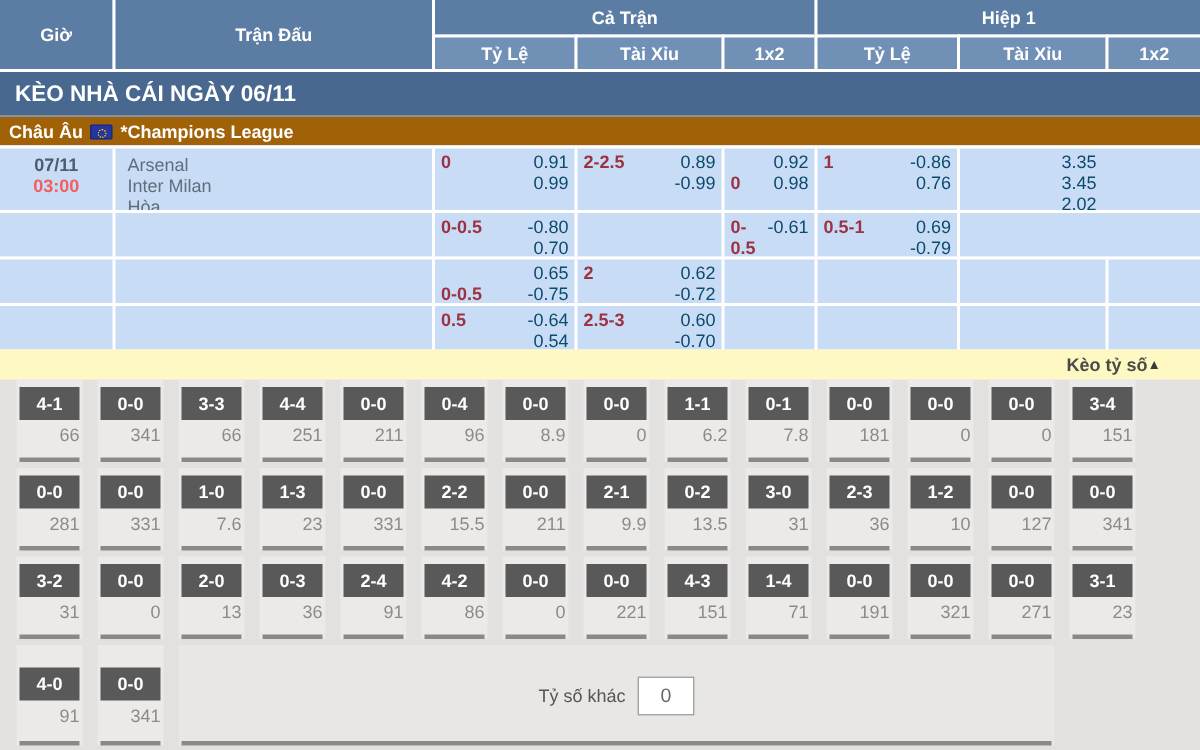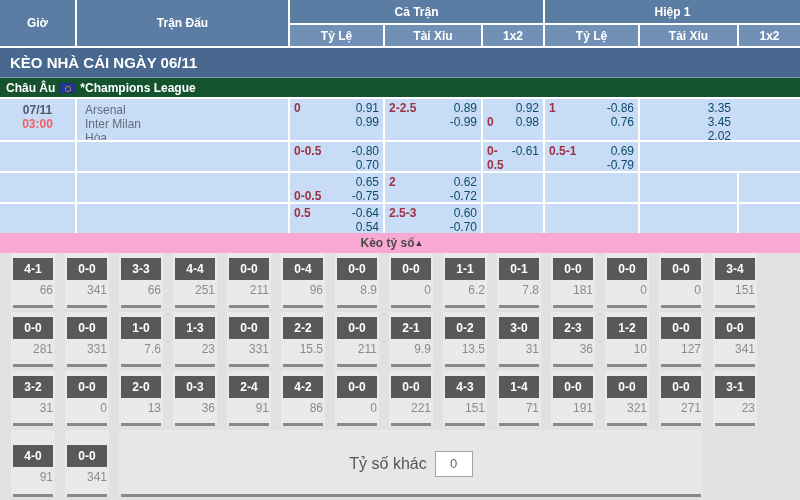--- a/index.html
+++ b/index.html
@@ -10,21 +10,21 @@
   .thead { display:grid; grid-template-columns:75px 213px 95px 98px 62px 95px 99px 63px;
            grid-template-rows:23px 23px; }
   .th { background:#5b7ca3; color:#fff; font-size:12px; font-weight:bold;
         display:flex; align-items:center; justify-content:center; border-left:2px solid #fff; }
   .th.first { border-left:none; }
   .th.span2 { grid-row:1/3; }
   .th.sub { background:#7190b6; border-top:2px solid #fff; grid-row:2; }
 
   .banner { height:31px; background:#48688f; color:#fff; font-size:15px; font-weight:bold;
             display:flex; align-items:center; padding-left:10px; border-top:2px solid #fff; }
-  .league-bar { height:20px; background:#14532d; color:#fff; font-size:12px; font-weight:bold;
+  .league-bar { height:20px; background:#a16207; color:#fff; font-size:12px; font-weight:bold;
                 display:flex; align-items:center; gap:5px; padding-left:6px;
                 border-top:1px solid #7d97b5; }
   .eu-flag { width:15px; height:10px; background:#25379c; border-radius:1px; display:inline-block;
              box-shadow:inset 0 0 0 1px #1b2a7e; position:relative; }
   .eu-flag:after { content:""; position:absolute; left:5px; top:3px; width:4px; height:4px;
              border-radius:50%; border:1px dotted #ffd400; }
 
   
   .odds-row { display:grid; grid-template-columns:75px 213px 95px 98px 62px 95px 99px 63px;
               background:#c9dcf6; border-top:2px solid #fff; }
@@ -36,37 +36,37 @@
   .date-txt { color:#4c5c6d; font-weight:bold; display:block; }
   .time-txt { color:#f25f5f; font-weight:bold; display:block; }
   .match-cell { padding-left:8px; line-height:14px; padding-top:4px; color:#5d6f7c; }
   .team { display:block; }
   .oline { display:flex; justify-content:space-between; line-height:14px; }
   .oline .lab { color:#9c3243; font-weight:bold; }
   .oline .val { color:#0c4a6e; margin-left:auto; }
   .x2 .oline { justify-content:flex-end; padding-right:2px; }
 
   
-  .score-header { height:20px; background:#f9a8d4; display:flex; align-items:center;
-                  justify-content:center; padding:0 26px 0 10px;
+  .score-header { height:20px; background:#fef9c3; display:flex; align-items:center;
+                  justify-content:flex-end; padding:0 26px 0 10px;
                   font-size:12px; font-weight:bold; color:#4a4a48; }
   .collapse-arrow { font-size:9px; color:#3a3a3a; cursor:pointer; }
   .score-grid { height:247px; background:#e3e1df; padding-left:11px; }
   .score-row { display:flex; gap:10px; height:59px; align-items:flex-start; }
   .score-row.last { height:70px; }
   .score-cell { width:44px; height:55px; background:#eceae8; position:relative;
                 padding:5px 2px 0 2px; }
   .last .score-cell { height:67px; padding-top:15px; }
   .score-box { height:22px; background:#595959; color:#fff; font-size:12px; font-weight:bold;
                display:flex; align-items:center; justify-content:center; cursor:pointer; }
   .score-val { font-size:12px; color:#8d8b89; margin-top:3px; padding-left:2px;text-align:right; }
   .cell-underline { position:absolute; bottom:0; left:2px; right:2px; height:3px; background:#8b8987; }
   .other-block { width:584px; height:67px; background:#e9e7e5; position:relative;
                  display:flex; align-items:center; justify-content:center; gap:8px; }
-  .other-label { font-size:16px; color:#555; }
+  .other-label { font-size:12px; color:#555; }
   .other-input { width:38px; height:26px; border:1px solid #a5a3a1; background:#fff;
                  text-align:center; font-size:13px; color:#666;
                  font-family:"Liberation Sans","DejaVu Sans",sans-serif; }
 </style>
 </head>
 <body>
 
 <div class="thead">
   <div class="th span2 first">Giờ</div>
   <div class="th span2">Trận Đấu</div>

